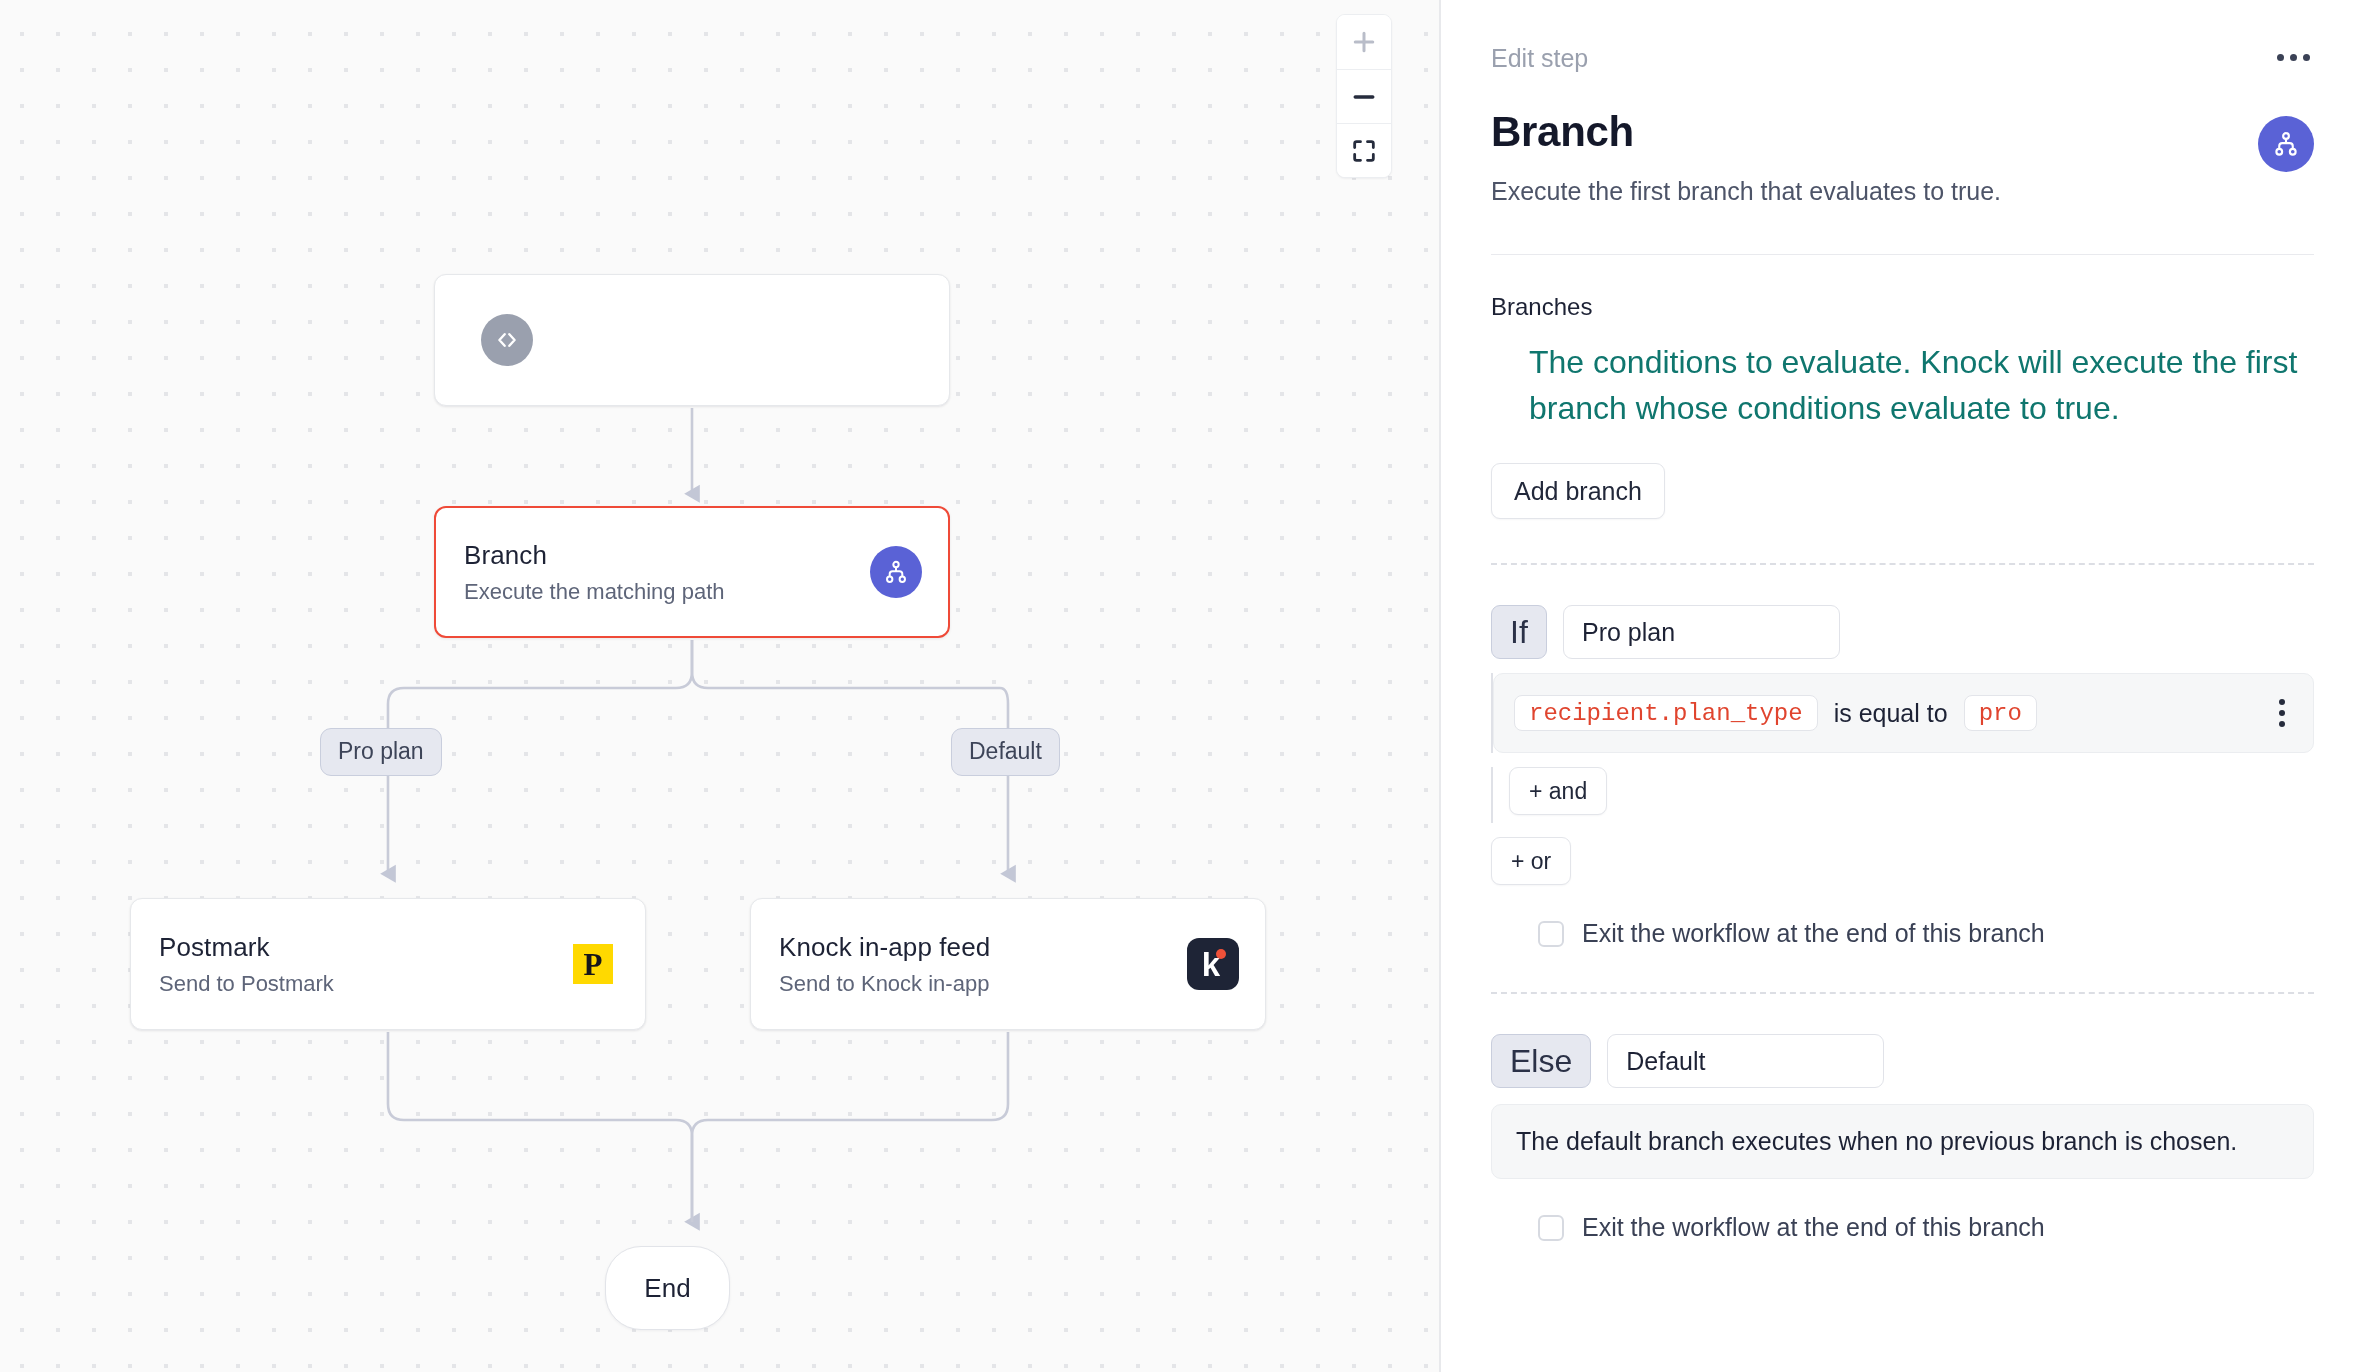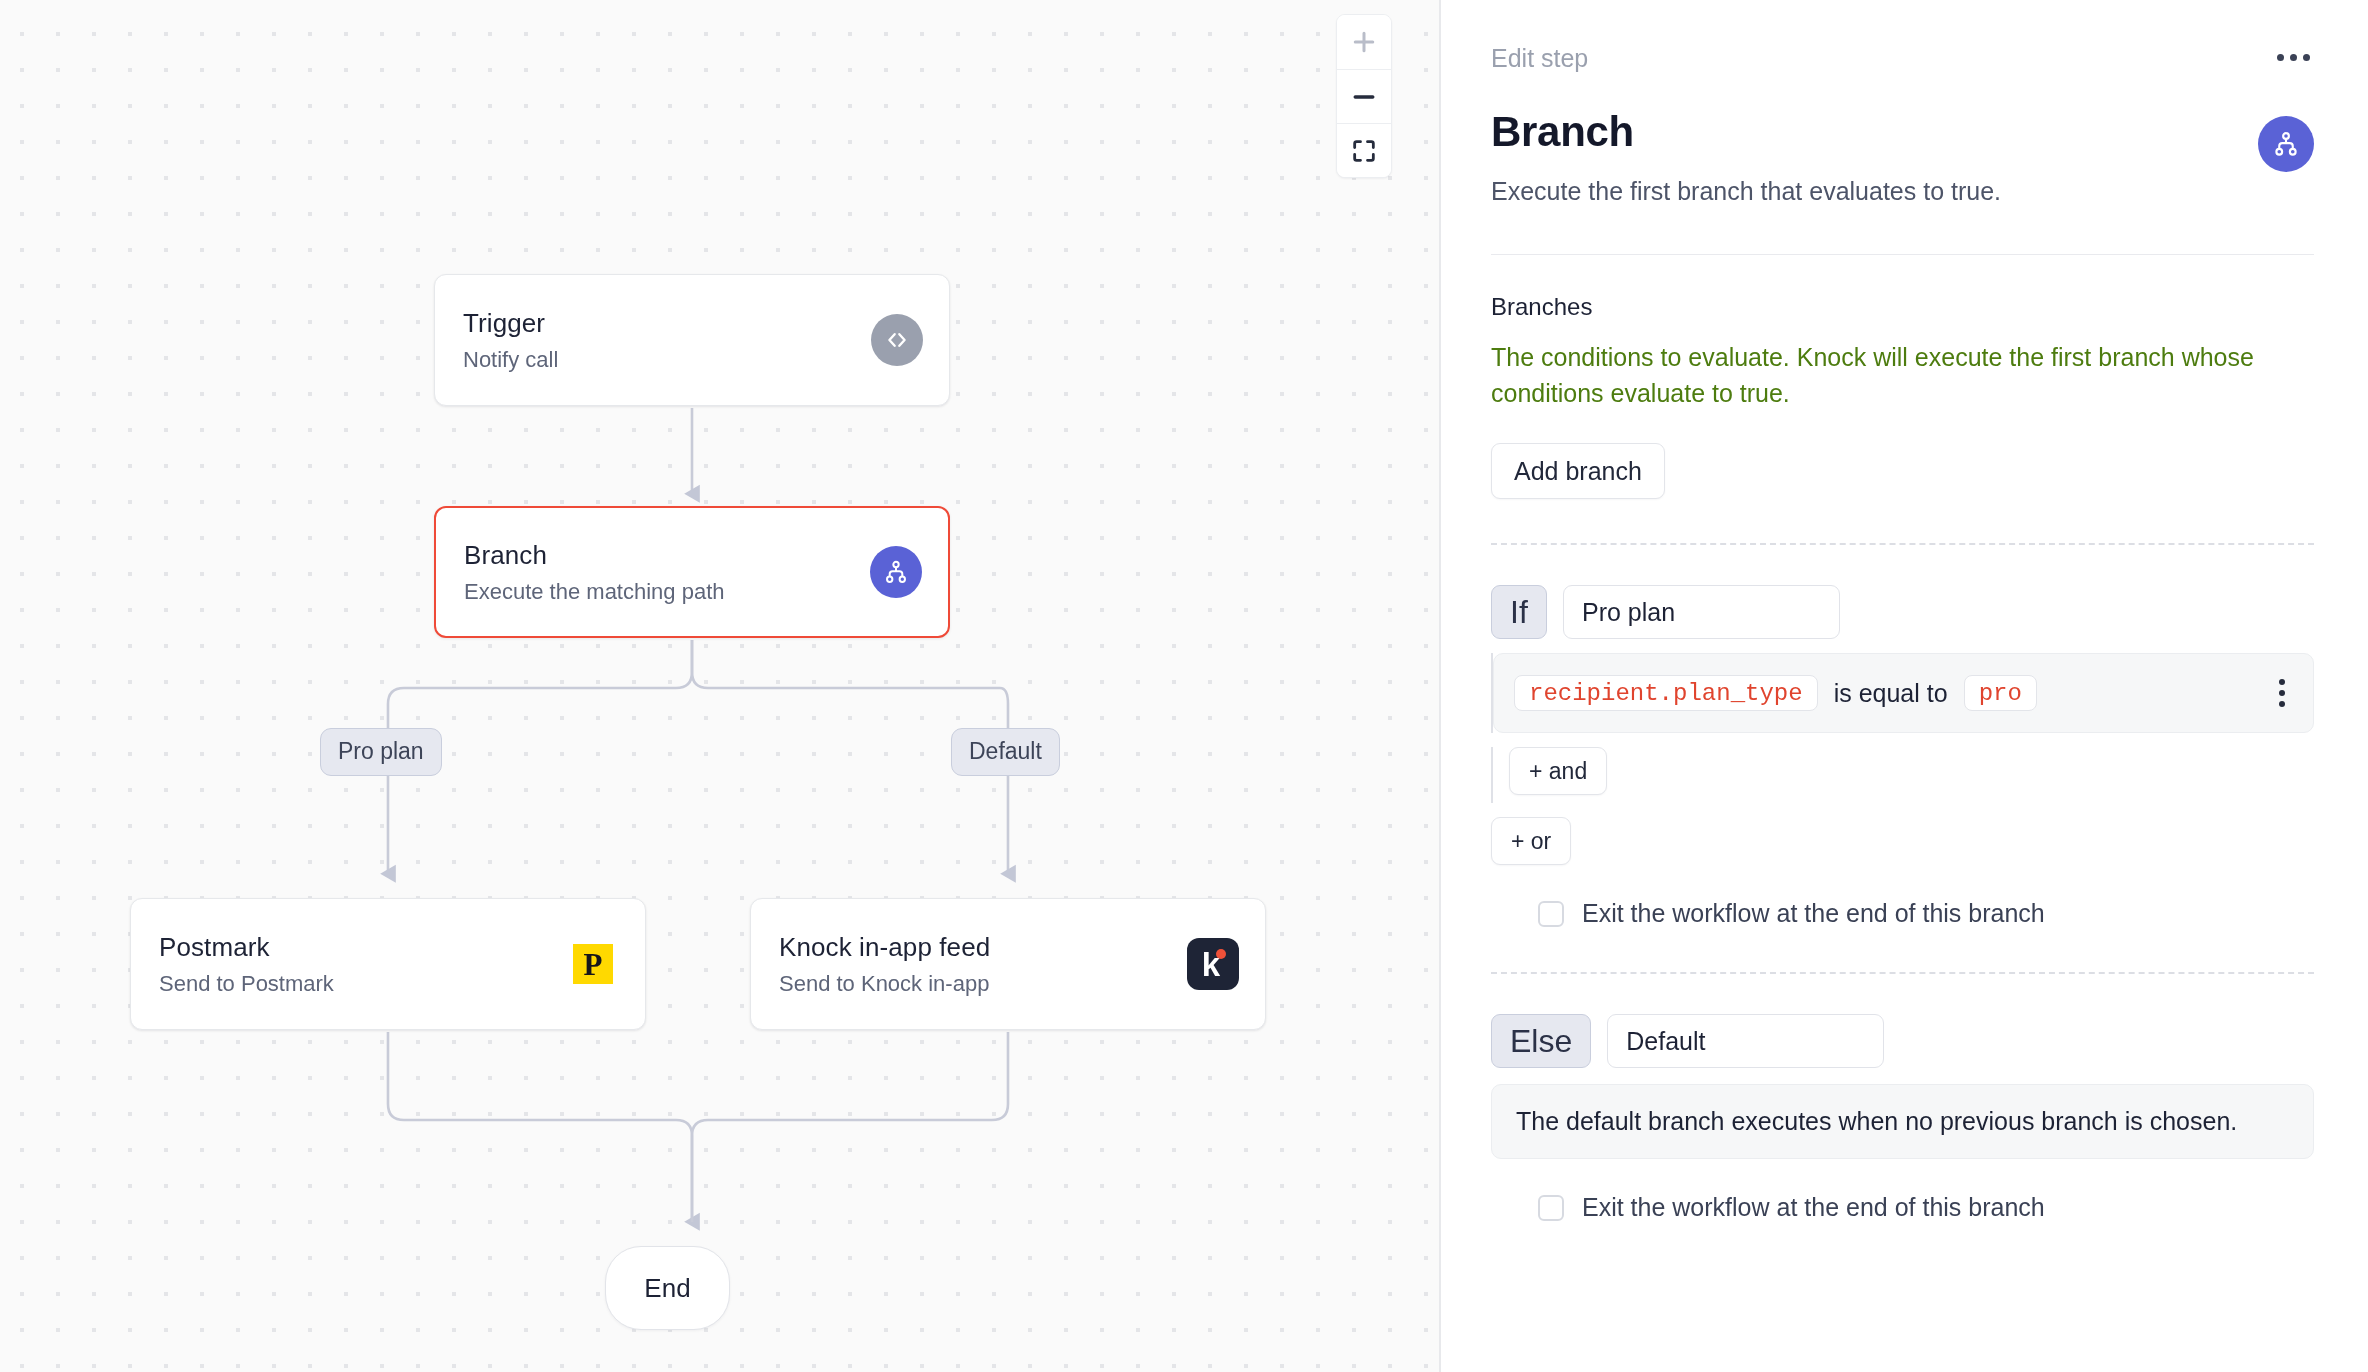--- a/index.html
+++ b/index.html
@@ -155,21 +155,21 @@
   .panel-badge {
     width: 56px; height: 56px; border-radius: 50%;
     background: #5a62d6; display: flex; align-items: center; justify-content: center;
     flex: 0 0 auto; margin-top: 7px; cursor: pointer;
   }
 
   .hr-solid { border: none; border-top: 1.5px solid #e9eaee; margin: 46px 0 0 0; }
   .hr-dash  { border: none; border-top: 2px dashed #dcdee4; margin: 44px 0 0 0; }
 
   .sect-title { font-size: 24px; color: #1d2235; margin-top: 38px; }
-  .sect-desc  { font-size: 25px; color: #4d7c0f; margin-top: 18px; line-height: 1.45; max-width: 830px; }
+  .sect-desc  { font-size: 32px; color: #0f766e; margin-top: 18px; line-height: 1.45; max-width: 830px; margin-left: 38px; }
 
   .btn {
     display: inline-flex; align-items: center; justify-content: center;
     background: #fff; border: 1.5px solid #e3e5ea; border-radius: 9px;
     font-size: 25px; color: #22283a; cursor: pointer;
     box-shadow: 0 1px 2px rgba(16,24,40,.04);
   }
   .btn.add-branch { height: 56px; padding: 0 22px; margin-top: 32px; }
   .btn.small { height: 48px; padding: 0 19px; font-size: 23px; }
 
@@ -267,24 +267,20 @@
             <path d="M4 9 V5.6 Q4 4 5.6 4 H9"></path>
             <path d="M15 4 H18.4 Q20 4 20 5.6 V9"></path>
             <path d="M20 15 V18.4 Q20 20 18.4 20 H15"></path>
             <path d="M9 20 H5.6 Q4 20 4 18.4 V15"></path>
           </g>
         </svg>
       </div>
     </div>
 
     <div class="node trigger">
-      <div class="node-texts">
-        <div class="node-title">Trigger</div>
-        <div class="node-sub">Notify call</div>
-      </div>
       <div class="node-icon">
         <div class="icon-circle gray">
           <svg width="28" height="28" viewBox="0 0 24 24">
             <path d="M10 7 L5.5 12 L10 17 M14 7 L18.5 12 L14 17" stroke="#ffffff" stroke-width="2" fill="none" stroke-linecap="round" stroke-linejoin="round"></path>
           </svg>
         </div>
       </div>
     </div>
 
     <div class="node branch selected">

